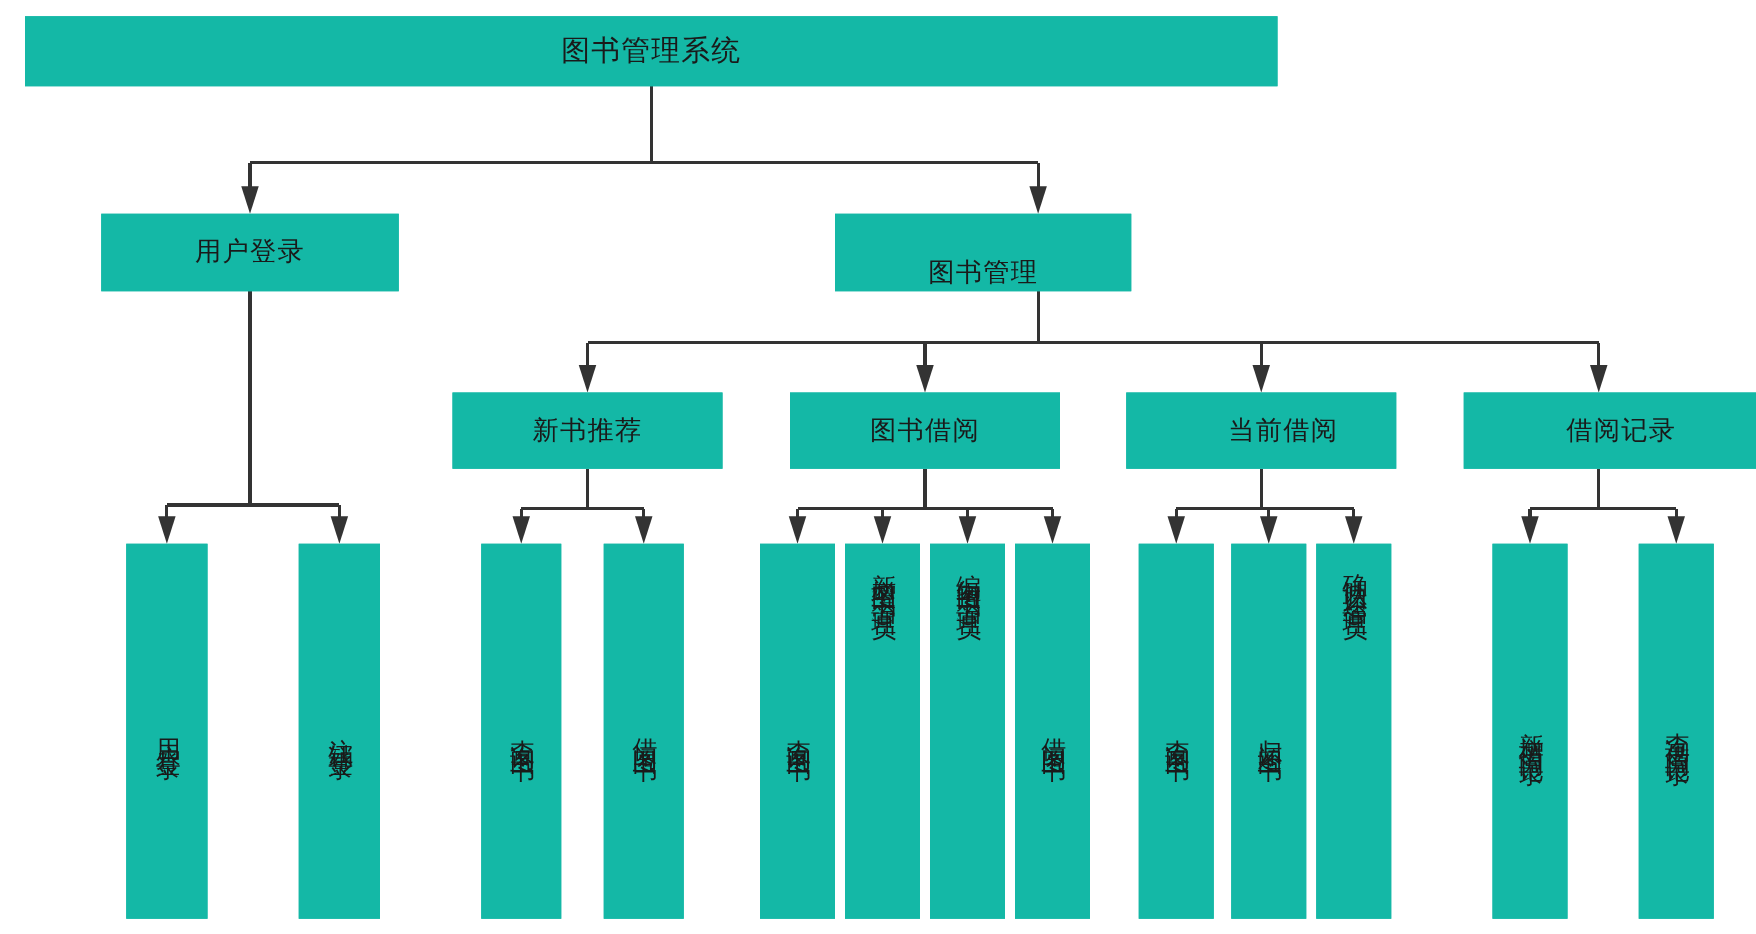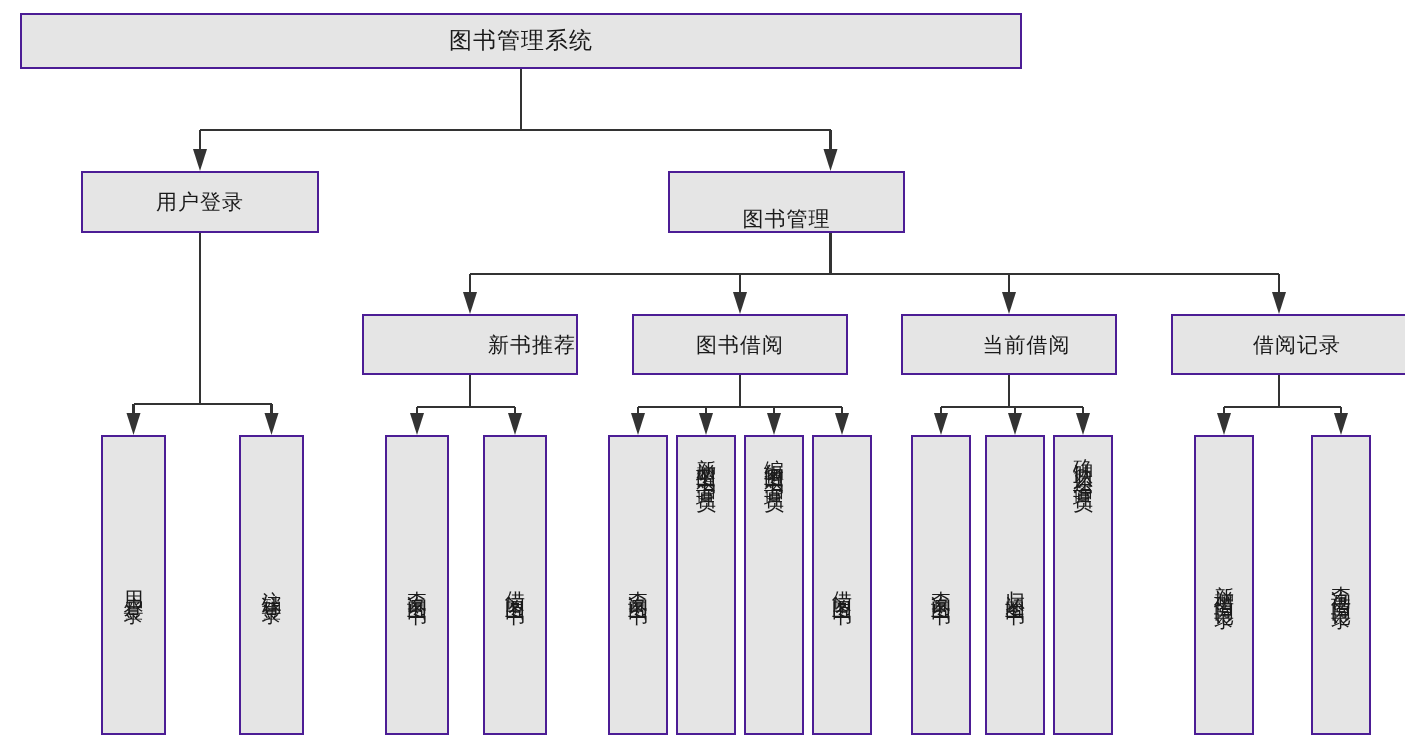--- a/index.html
+++ b/index.html
@@ -22,22 +22,22 @@
     position: absolute;
     left: 0;
     top: 0;
     width: 1405px;
     height: 747px;
     pointer-events: none;
   }
   .node {
     position: absolute;
     box-sizing: border-box;
-    background: #e5e5e5;
-    border: 2px solid #4c1d95;
+    background: #14b8a6;
+    border: 2px solid #14b8a6;
     display: flex;
     align-items: center;
     justify-content: center;
     color: #1a1a1a;
     text-align: center;
     overflow: hidden;
   }
   .node.h {
     
     font-size: 21px;
@@ -137,21 +137,21 @@
   <div id="nodes-layer">
       <div class="node h title" style="left: 20px; top: 13px; width: 1002px; height: 56px;">
         <span>图书管理系统</span>
       </div>
       <div class="node h" style="left: 81px; top: 171px; width: 238px; height: 62px;">
         <span>用户登录</span>
       </div>
       <div class="node h" style="left: 668px; top: 171px; width: 237px; height: 62px; align-items: flex-end;">
         <span>图书管理</span>
       </div>
-      <div class="node h" style="left: 362px; top: 314px; width: 216px; height: 61px; justify-content: flex-end;">
+      <div class="node h" style="left: 362px; top: 314px; width: 216px; height: 61px;">
         <span>新书推荐</span>
       </div>
       <div class="node h" style="left: 632px; top: 314px; width: 216px; height: 61px;">
         <span>图书借阅</span>
       </div>
       <div class="node h" style="left: 901px; top: 314px; width: 216px; height: 61px; padding-left: 35px;">
         <span>当前借阅</span>
       </div>
       <div class="node h" style="left: 1171px; top: 314px; width: 252px; height: 61px;">
         <span>借阅记录</span>

